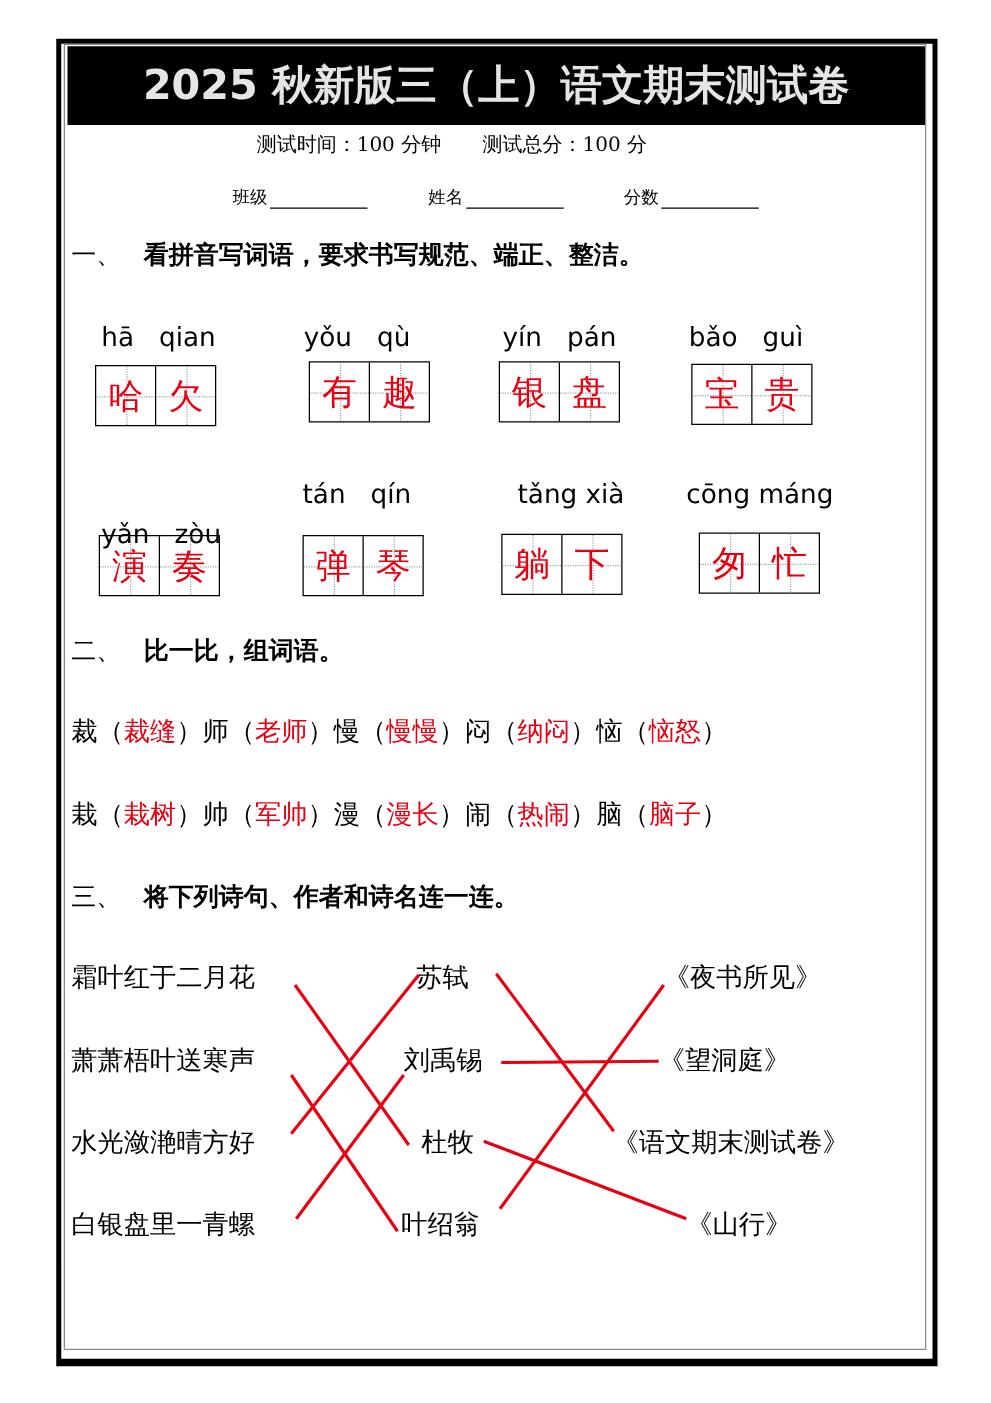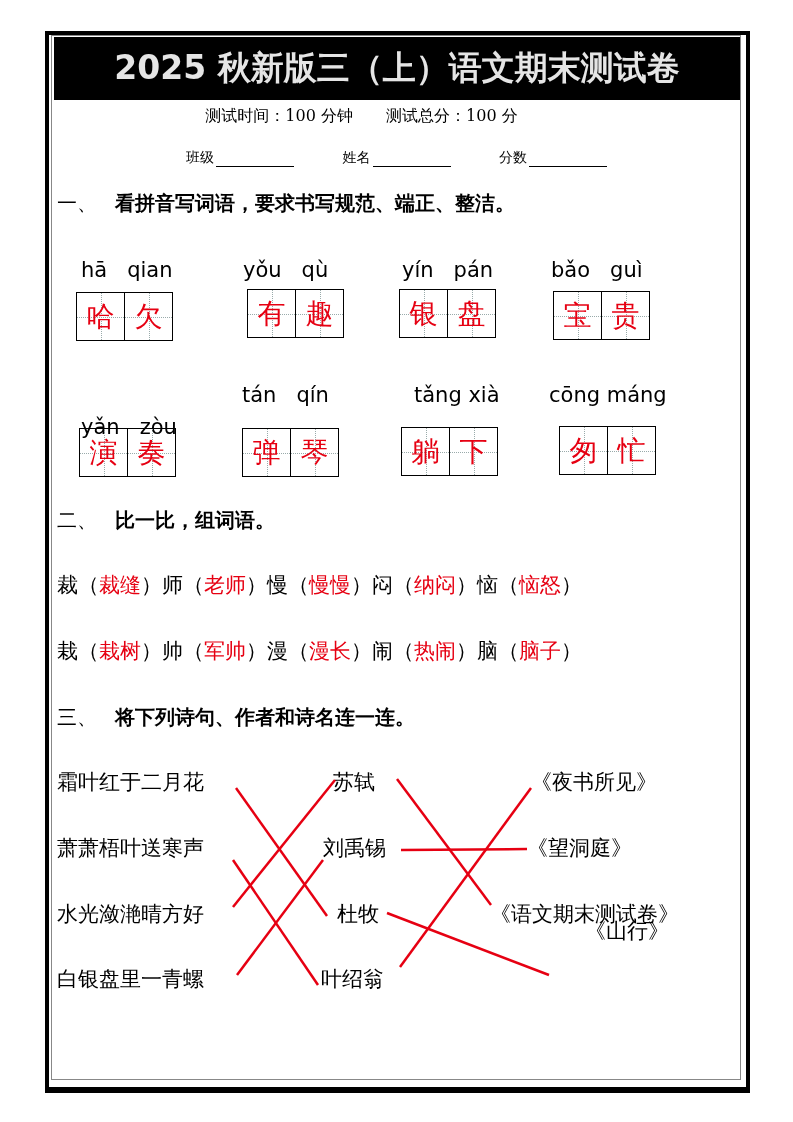--- a/index.html
+++ b/index.html
@@ -158,21 +158,21 @@
 <div class="match-text" style="left:57px; top:965px;">白银盘里一青螺</div>
 
 <div class="match-text" style="left:333px; top:768px;">苏轼</div>
 <div class="match-text" style="left:323px; top:834px;">刘禹锡</div>
 <div class="match-text" style="left:337px; top:900px;">杜牧</div>
 <div class="match-text" style="left:321px; top:965px;">叶绍翁</div>
 
 <div class="match-text" style="left:531px; top:768px;">《夜书所见》</div>
 <div class="match-text" style="left:527px; top:834px;">《望洞庭》</div>
 <div class="match-text" style="left:490px; top:900px;">《语文期末测试卷》</div>
-<div class="match-text" style="left:549px; top:917px;margin-left:36px;">《山行》</div>
+<div class="match-text" style="left:549px; top:965px;">《山行》</div>
 
 <svg class="lines" id="match-lines" viewBox="0 0 793 1122">
     <line x1="236" y1="788" x2="327" y2="916" stroke="#e60012" stroke-width="2.5"></line>
     <line x1="233" y1="860" x2="318" y2="985" stroke="#e60012" stroke-width="2.5"></line>
     <line x1="233" y1="907" x2="335" y2="780" stroke="#e60012" stroke-width="2.5"></line>
     <line x1="237" y1="975" x2="323" y2="860" stroke="#e60012" stroke-width="2.5"></line>
     <line x1="397" y1="779" x2="491" y2="905" stroke="#e60012" stroke-width="2.5"></line>
     <line x1="401" y1="850" x2="527" y2="849" stroke="#e60012" stroke-width="2.5"></line>
     <line x1="387" y1="913" x2="549" y2="975" stroke="#e60012" stroke-width="2.5"></line>
     <line x1="400" y1="967" x2="531" y2="788" stroke="#e60012" stroke-width="2.5"></line>

